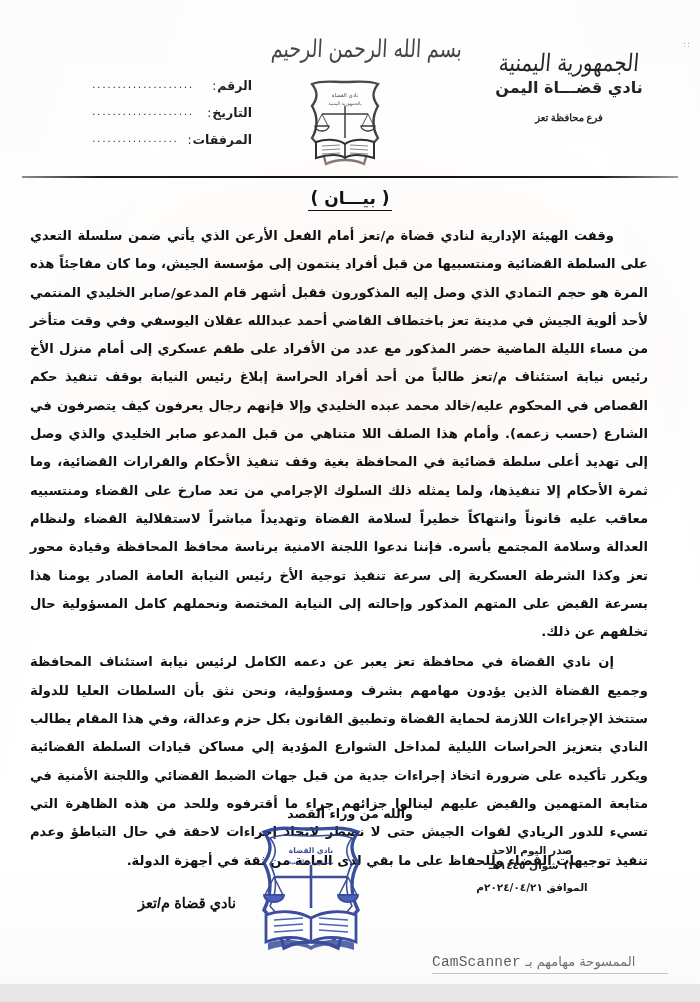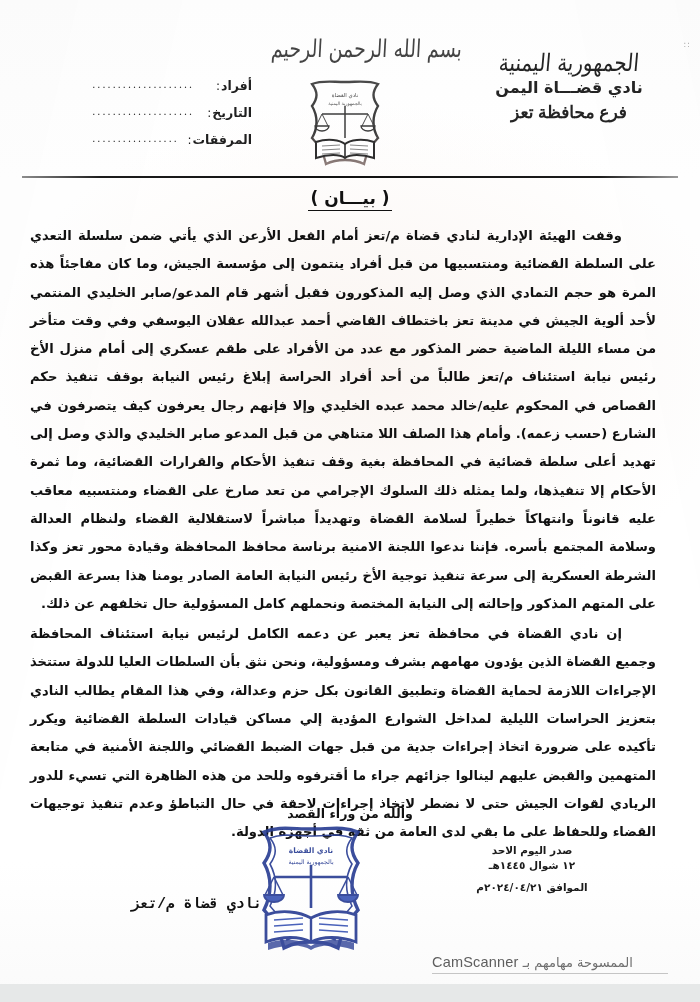--- a/index.html
+++ b/index.html
@@ -89,23 +89,23 @@
   }
   .org-name {
     margin-top: 0;
     font-family: "DejaVu Sans", sans-serif;
     font-size: 16px;
     font-weight: 700;
     letter-spacing: 2px;
     white-space: nowrap;
   }
   .org-branch {
-    margin-top: 5px;
-    font-family: Liberation Sans, sans-serif;
-    font-size: 17px;
+    margin-top: 15px;
+    font-family: Liberation Serif, serif;
+    font-size: 10px;
     font-weight: 700;
     letter-spacing: 0.5px;
     white-space: nowrap;
   }
   .fields {
     position: absolute;
     top: 78px;
     left: 92px;
     width: 160px;
   }
@@ -170,21 +170,21 @@
     left: 30px;
     color: #111;
     font-family: "DejaVu Sans", sans-serif;
     font-size: 13.1px;
     line-height: 28.3px;
     text-align: justify;
     text-justify: inter-word;
     font-weight: 700;
   }
   .body-text p {
-    margin: 0 8px 2px 0;
+    margin: 0 16px 2px 0;
     text-indent: 34px;
   }
   .body-text p.p-last { margin-bottom: 0; }
 
   .closing {
     position: absolute;
     top: 806px;
     left: 0; right: 0;
     text-align: center;
     font-family: "DejaVu Sans", sans-serif;
@@ -206,21 +206,22 @@
     color: #1b1b1b;
     line-height: 15px;
   }
   .date-block .gdate { margin-top: 7px; }
 
   .signature {
     position: absolute;
     top: 895px;
     left: 112px;
     width: 150px;
-    font-family: Liberation Mono, monospace;
+    text-align: center;
+    font-family: Liberation Sans, sans-serif;
     font-size: 14.5px;
     font-weight: 700;
     color: #111;
     letter-spacing: 1px;
     white-space: nowrap;
   }
 
   .stamp {
     position: absolute;
     top: 822px;
@@ -239,21 +240,21 @@
     text-align: left;
     font-family: "DejaVu Sans", sans-serif;
     font-size: 13px;
     color: #6f6f6f;
     border-bottom: 1px solid #c5c5c5;
     padding-bottom: 3px;
     white-space: nowrap;
     direction: rtl;
   }
   .camscanner .cs-brand {
-    font-family: Liberation Sans, sans-serif;
+    font-family: Liberation Mono, monospace;
     font-size: 14.5px;
     color: #5e5e5e;
     letter-spacing: .2px;
   }
   .corner-mark {
     position: absolute;
     top: 40px;
     left: 684px;
     font-size: 9px;
     color: #b0b0b0;
@@ -307,21 +308,21 @@
     </div>
 
     <div class="org-block">
       <div class="org-country">الجمهورية اليمنية</div>
       <div class="org-name">نادي قضـــاة اليمن</div>
       <div class="org-branch">فرع محافظة تعز</div>
     </div>
 
     <div class="fields">
       <div class="field-row">
-        <span class="field-label">أفراد</span>
+        <span class="field-label">الرقم</span>
         <span class="field-colon">:</span>
         <span class="field-dots">....................</span>
       </div>
       <div class="field-row">
         <span class="field-label">التاريخ</span>
         <span class="field-colon">:</span>
         <span class="field-dots">....................</span>
       </div>
       <div class="field-row">
         <span class="field-label">المرفقات</span>

